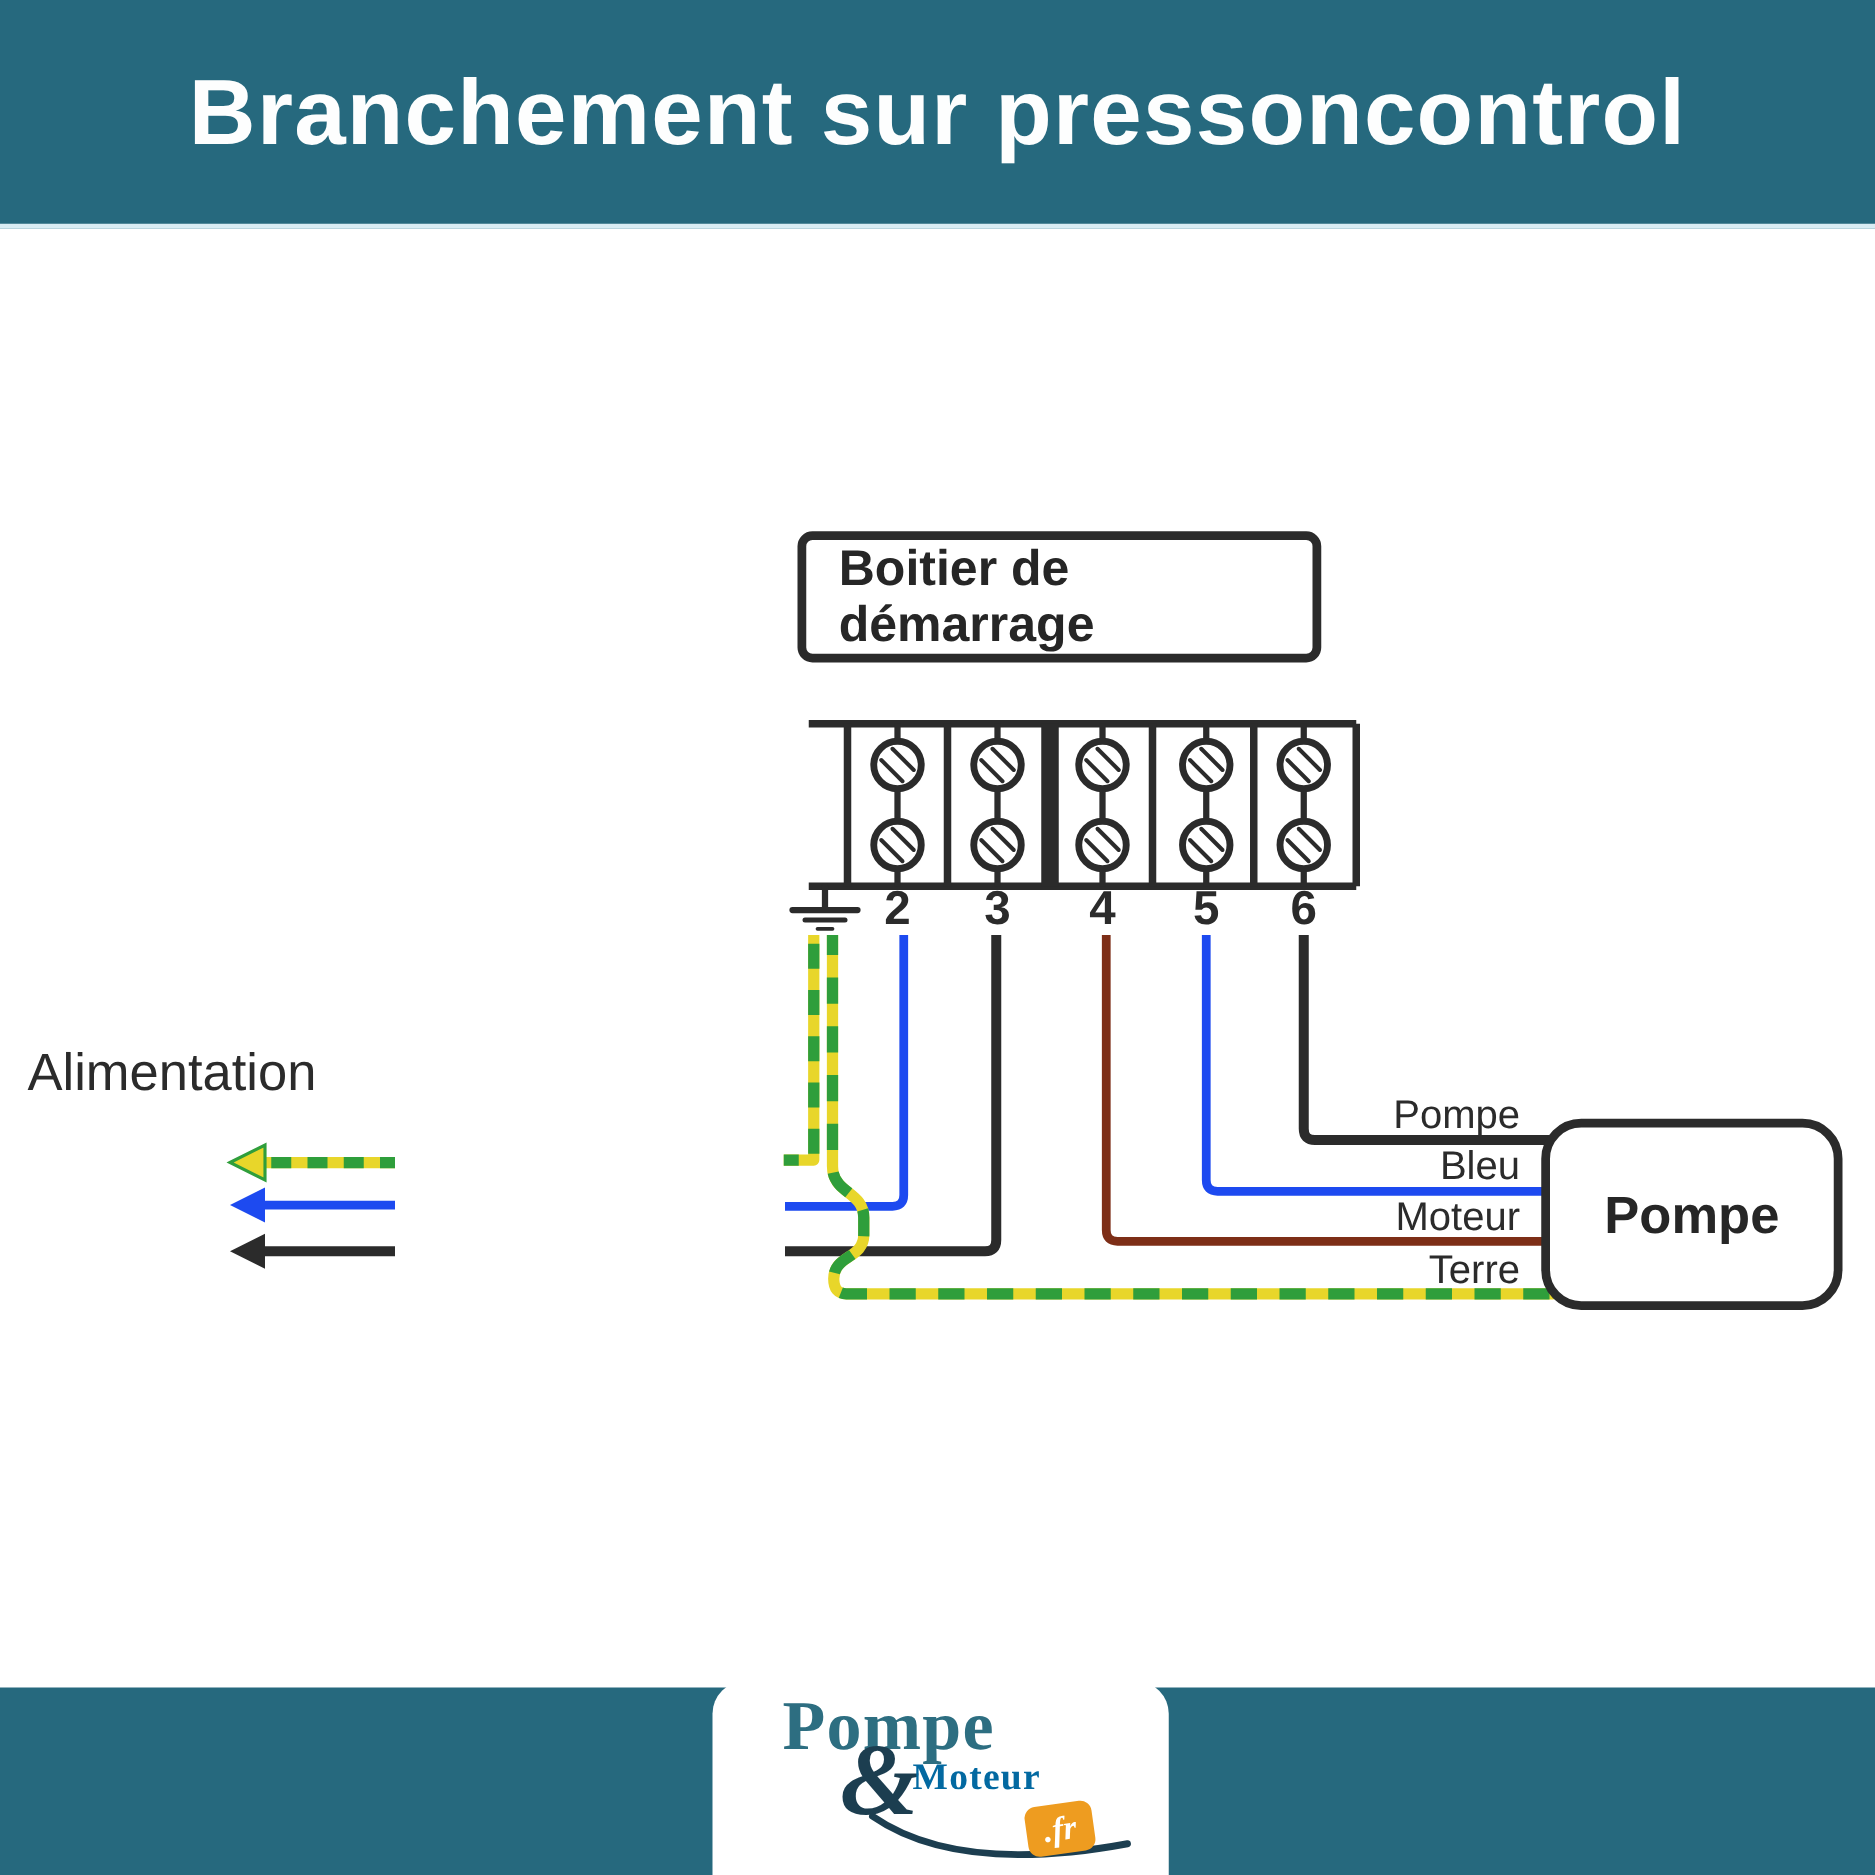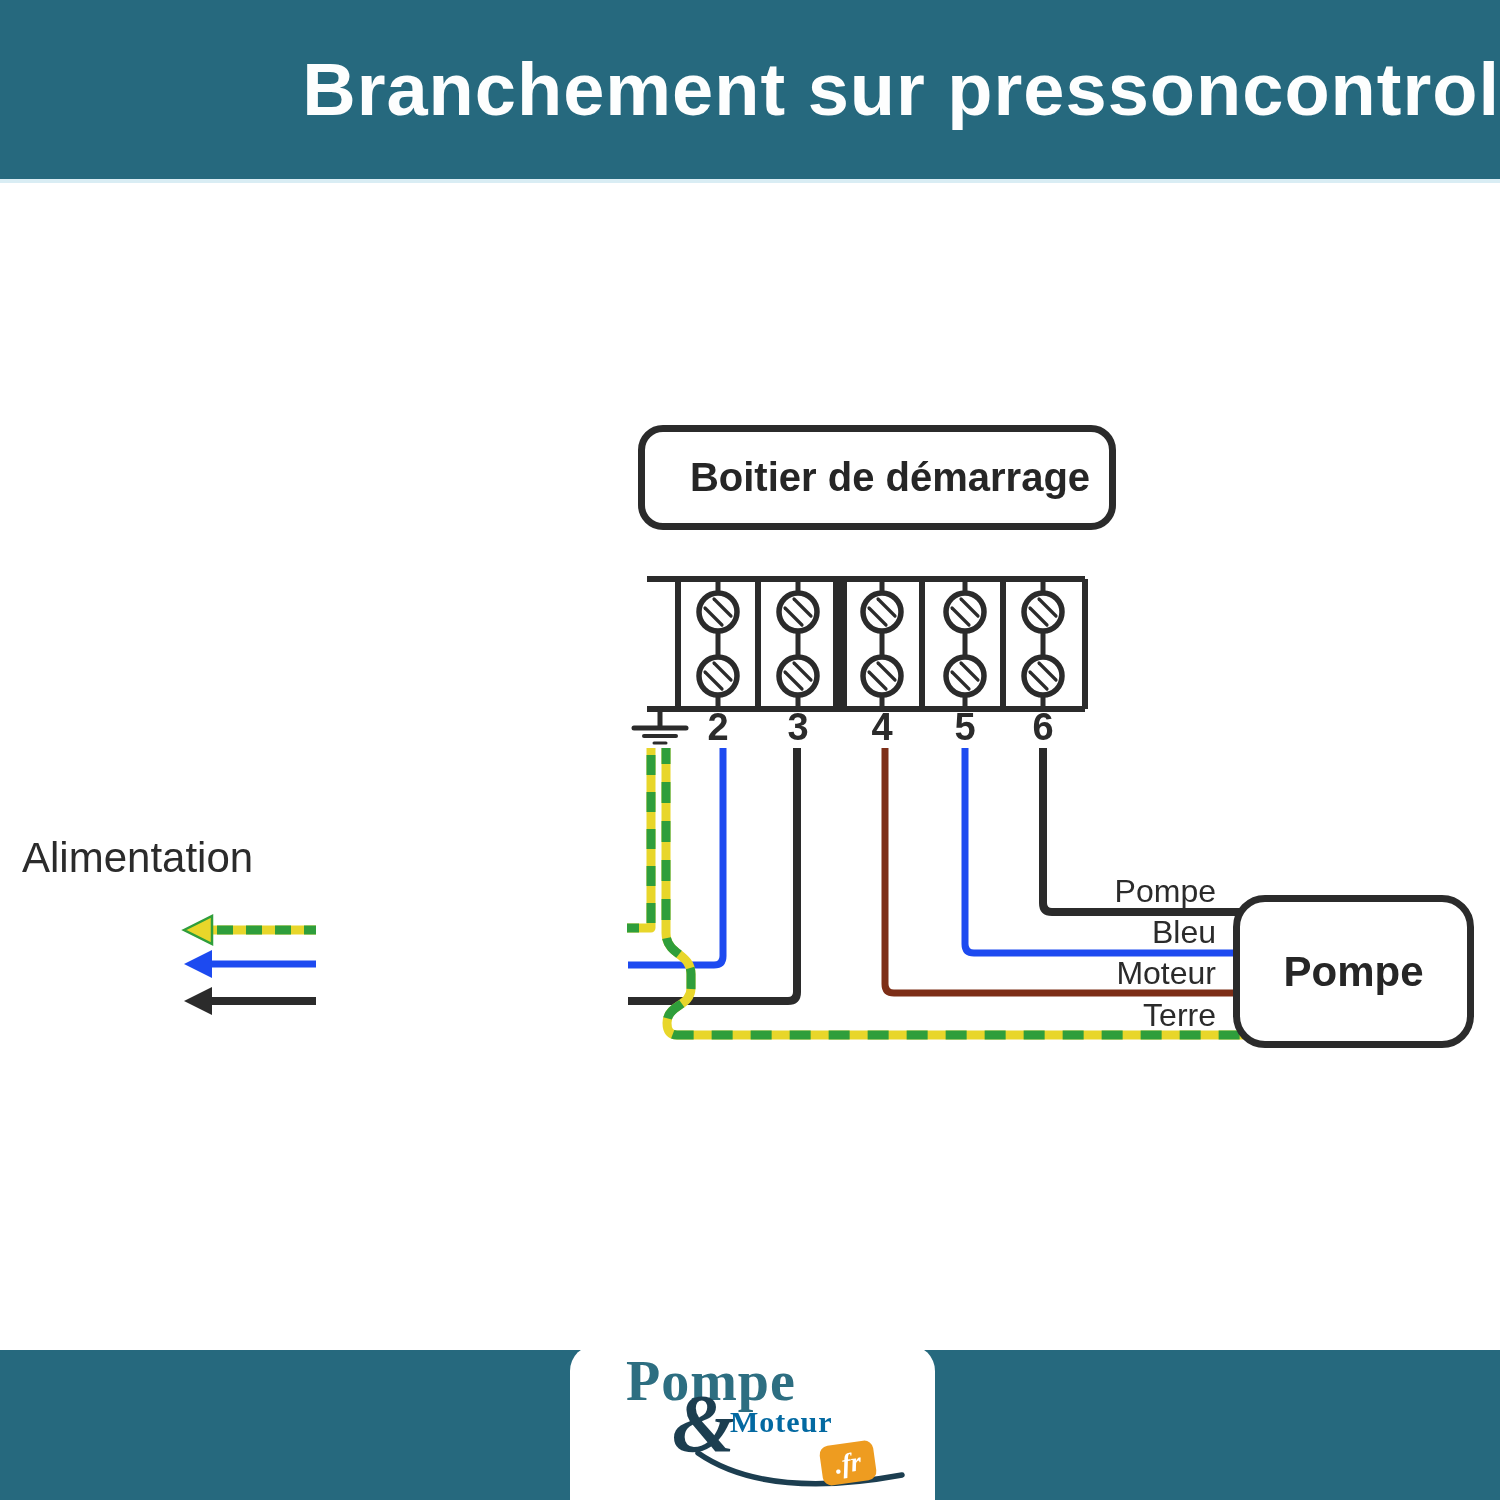--- a/index.html
+++ b/index.html
@@ -3,42 +3,42 @@
 <meta charset="utf-8">
 <style>
   html,body{margin:0;padding:0;}
   .canvas{
     position:relative; width:1500px; height:1500px; overflow:hidden;
     background:#ffffff; font-family:"Liberation Sans", sans-serif; color:#2b2b2b;
   }
   
   .header-band{
     position:absolute; left:0; top:0; width:1500px; height:179px;
-    background:#26697e; display:flex; align-items:center; justify-content:flex-end;
+    background:#26697e; display:flex; align-items:center; justify-content:center;
     border-bottom:4px solid #d9edf4; z-index:2;
   }
   .header-band h1{
     margin:0; font-size:74px; font-weight:700; color:#fdfefe; letter-spacing:1px;
   }
   
   .wires-svg{ position:absolute; left:0; top:0; width:1500px; height:1500px; z-index:1; }
   .tline{ stroke:#2b2b2b; stroke-width:6; fill:none; }
   .tline-thick{ stroke:#2b2b2b; stroke-width:14; fill:none; }
   .colline{ stroke:#2b2b2b; stroke-width:5; fill:none; }
   .screw{ fill:#ffffff; stroke:#2b2b2b; stroke-width:5.5; }
   .hatch{ stroke:#2b2b2b; stroke-width:3.2; stroke-linecap:round; }
   .gnd{ stroke:#2b2b2b; fill:none; stroke-linecap:round; }
   .wire{ fill:none; stroke-linejoin:round; stroke-linecap:butt; }
 
   .box{
     position:absolute; box-sizing:border-box; background:#ffffff;
     border:7px solid #2b2b2b; display:flex; align-items:center; justify-content:center;
     font-weight:700; color:#262626; z-index:3;
   }
-  .box-boitier{ left:638px; top:425px; width:478px; height:105px; border-radius:25px; font-size:40px;padding-left:26px; }
+  .box-boitier{ left:638px; top:425px; width:419px; height:105px; border-radius:12px; font-size:40px;padding-left:26px; }
   .box-presscontrol{ left:312px; top:883px; width:316px; height:156px; border-radius:34px; font-size:40px; }
   .box-pompe{ left:1233px; top:895px; width:241px; height:153px; border-radius:32px; font-size:42px; }
 
   .terminal-num{
     position:absolute; top:706px; width:40px; text-align:center;
     font-size:38px; font-weight:700; z-index:2;
   }
   .tn-0{ left:698px; } .tn-1{ left:778px; } .tn-2{ left:862px; } .tn-3{ left:945px; } .tn-4{ left:1023px; }
 
   .alimentation{

